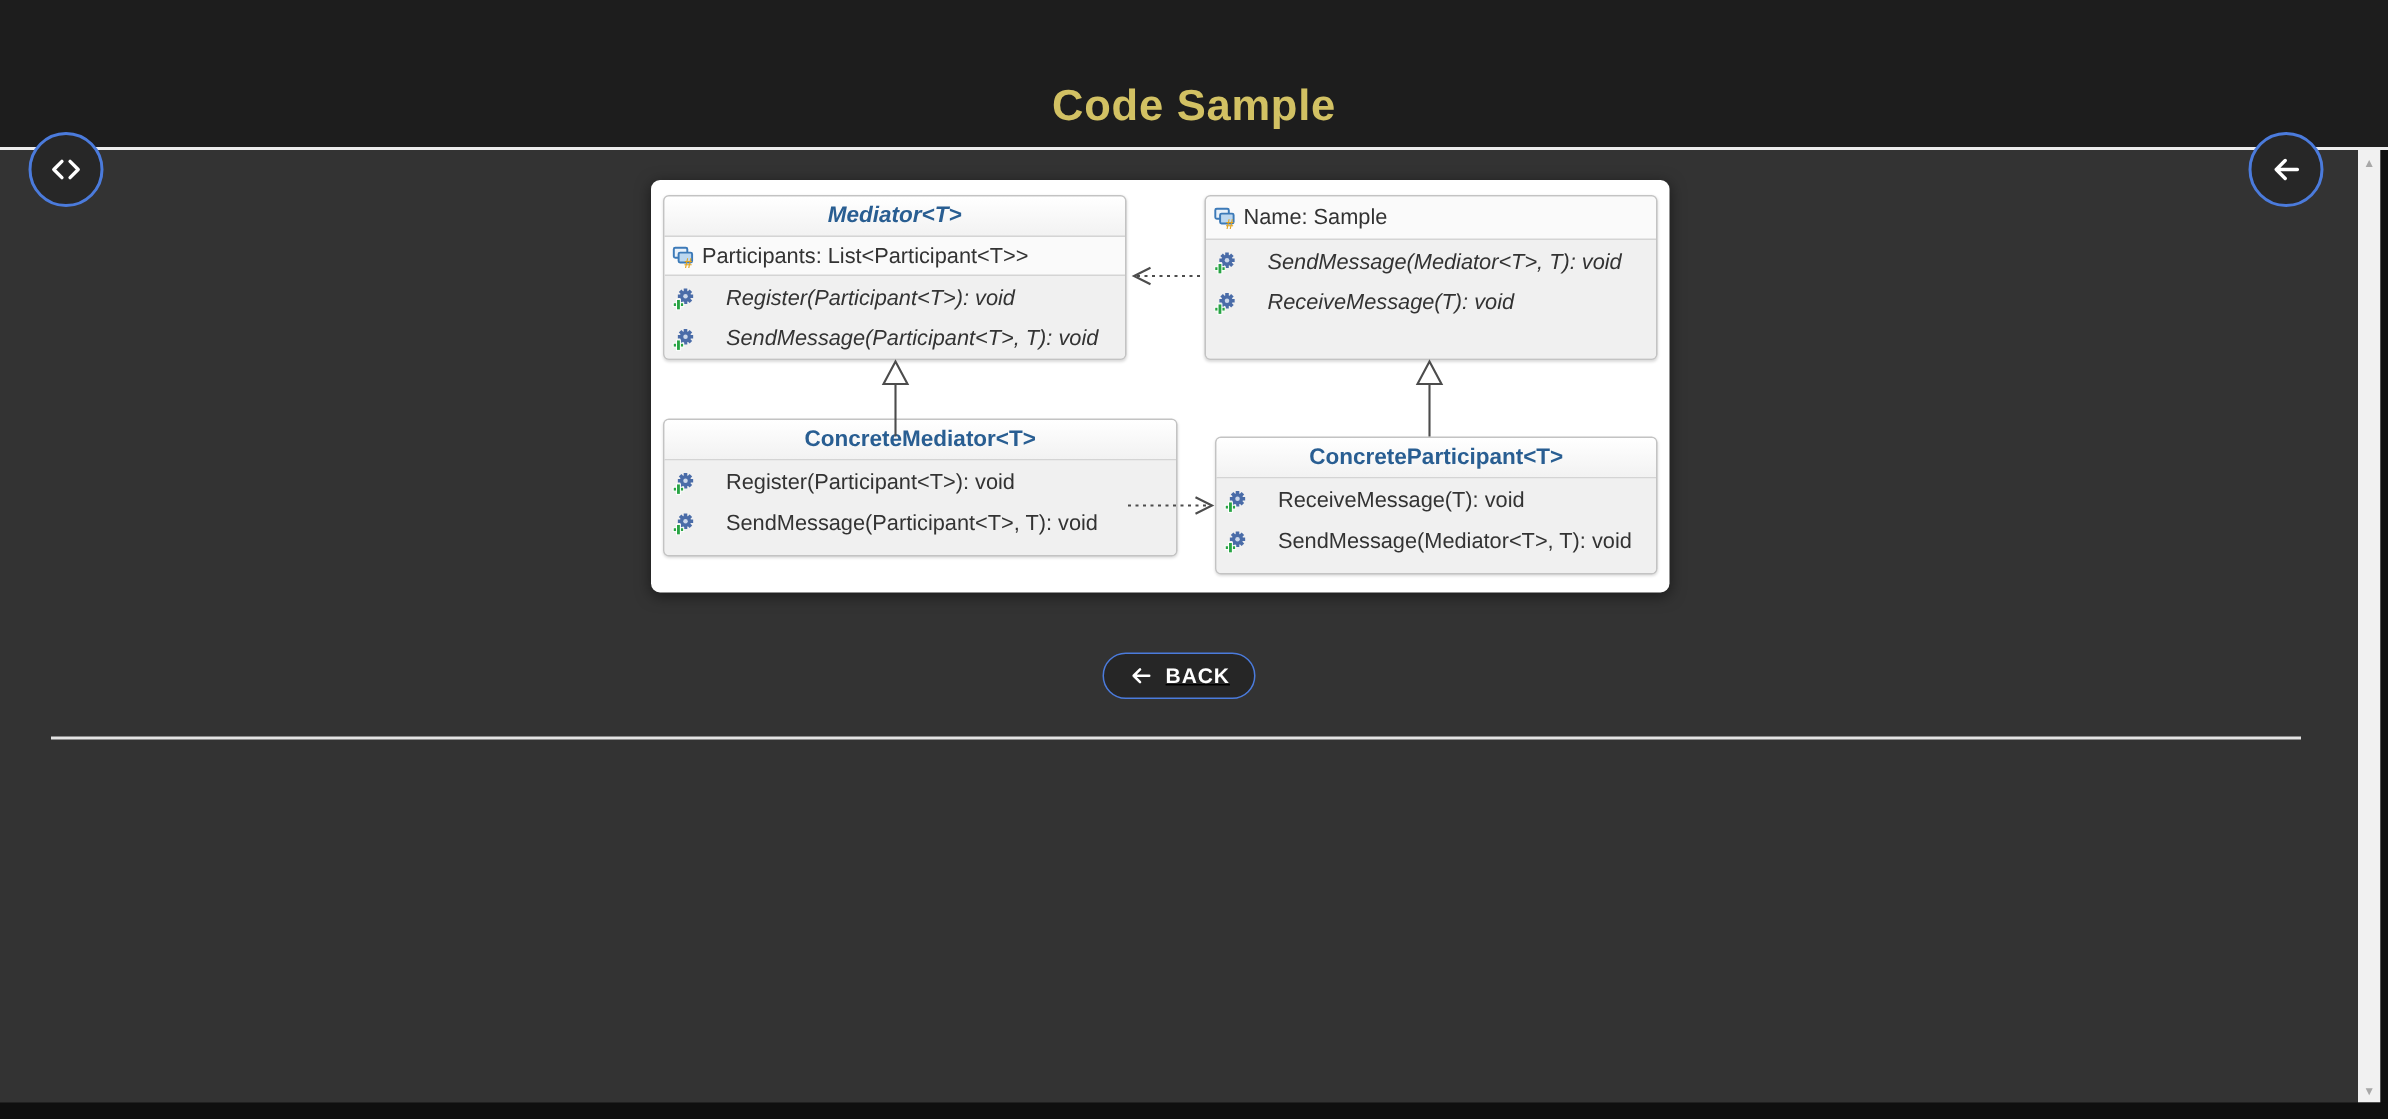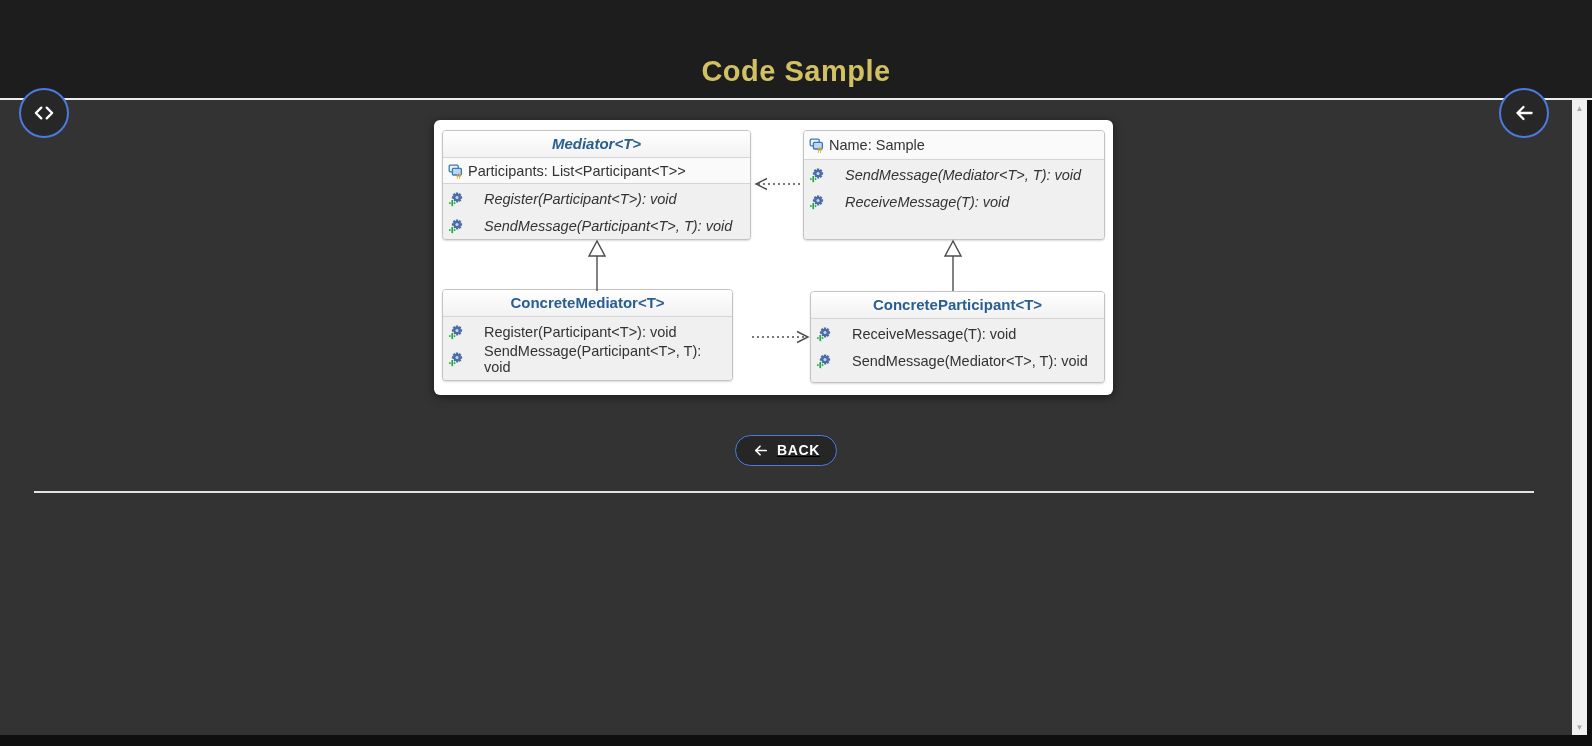--- a/index.html
+++ b/index.html
@@ -175,21 +175,21 @@
               <g>
                 <rect x="0.8" y="10.8" width="7" height="2.6" fill="#27a343" stroke="#ffffff" stroke-width="0.7"></rect>
                 <rect x="3.0" y="8.6" width="2.6" height="7" fill="#27a343" stroke="#ffffff" stroke-width="0.7"></rect>
               </g>
             </svg>
           <span>ReceiveMessage(T): void</span>
         </div>
       </div>
     </div>
 
-    <div class="class-box" style="left:8px; top:169px; width:291px; height:92px;">
+    <div class="class-box" style="left:8px; top:159px; width:343px; height:92px;">
       <div class="cls-title">ConcreteMediator&lt;T&gt;</div>
       <div class="cls-methods">
         <div class="cls-method">
           <svg class="ic-member" width="16" height="16" viewBox="0 0 16 16">
               <g stroke="#4a6ca8" stroke-width="2.4">
                 <line x1="9" y1="1.4" x2="9" y2="11.6"></line>
                 <line x1="3.9" y1="6.5" x2="14.1" y2="6.5"></line>
                 <line x1="5.4" y1="2.9" x2="12.6" y2="10.1"></line>
                 <line x1="12.6" y1="2.9" x2="5.4" y2="10.1"></line>
               </g>

